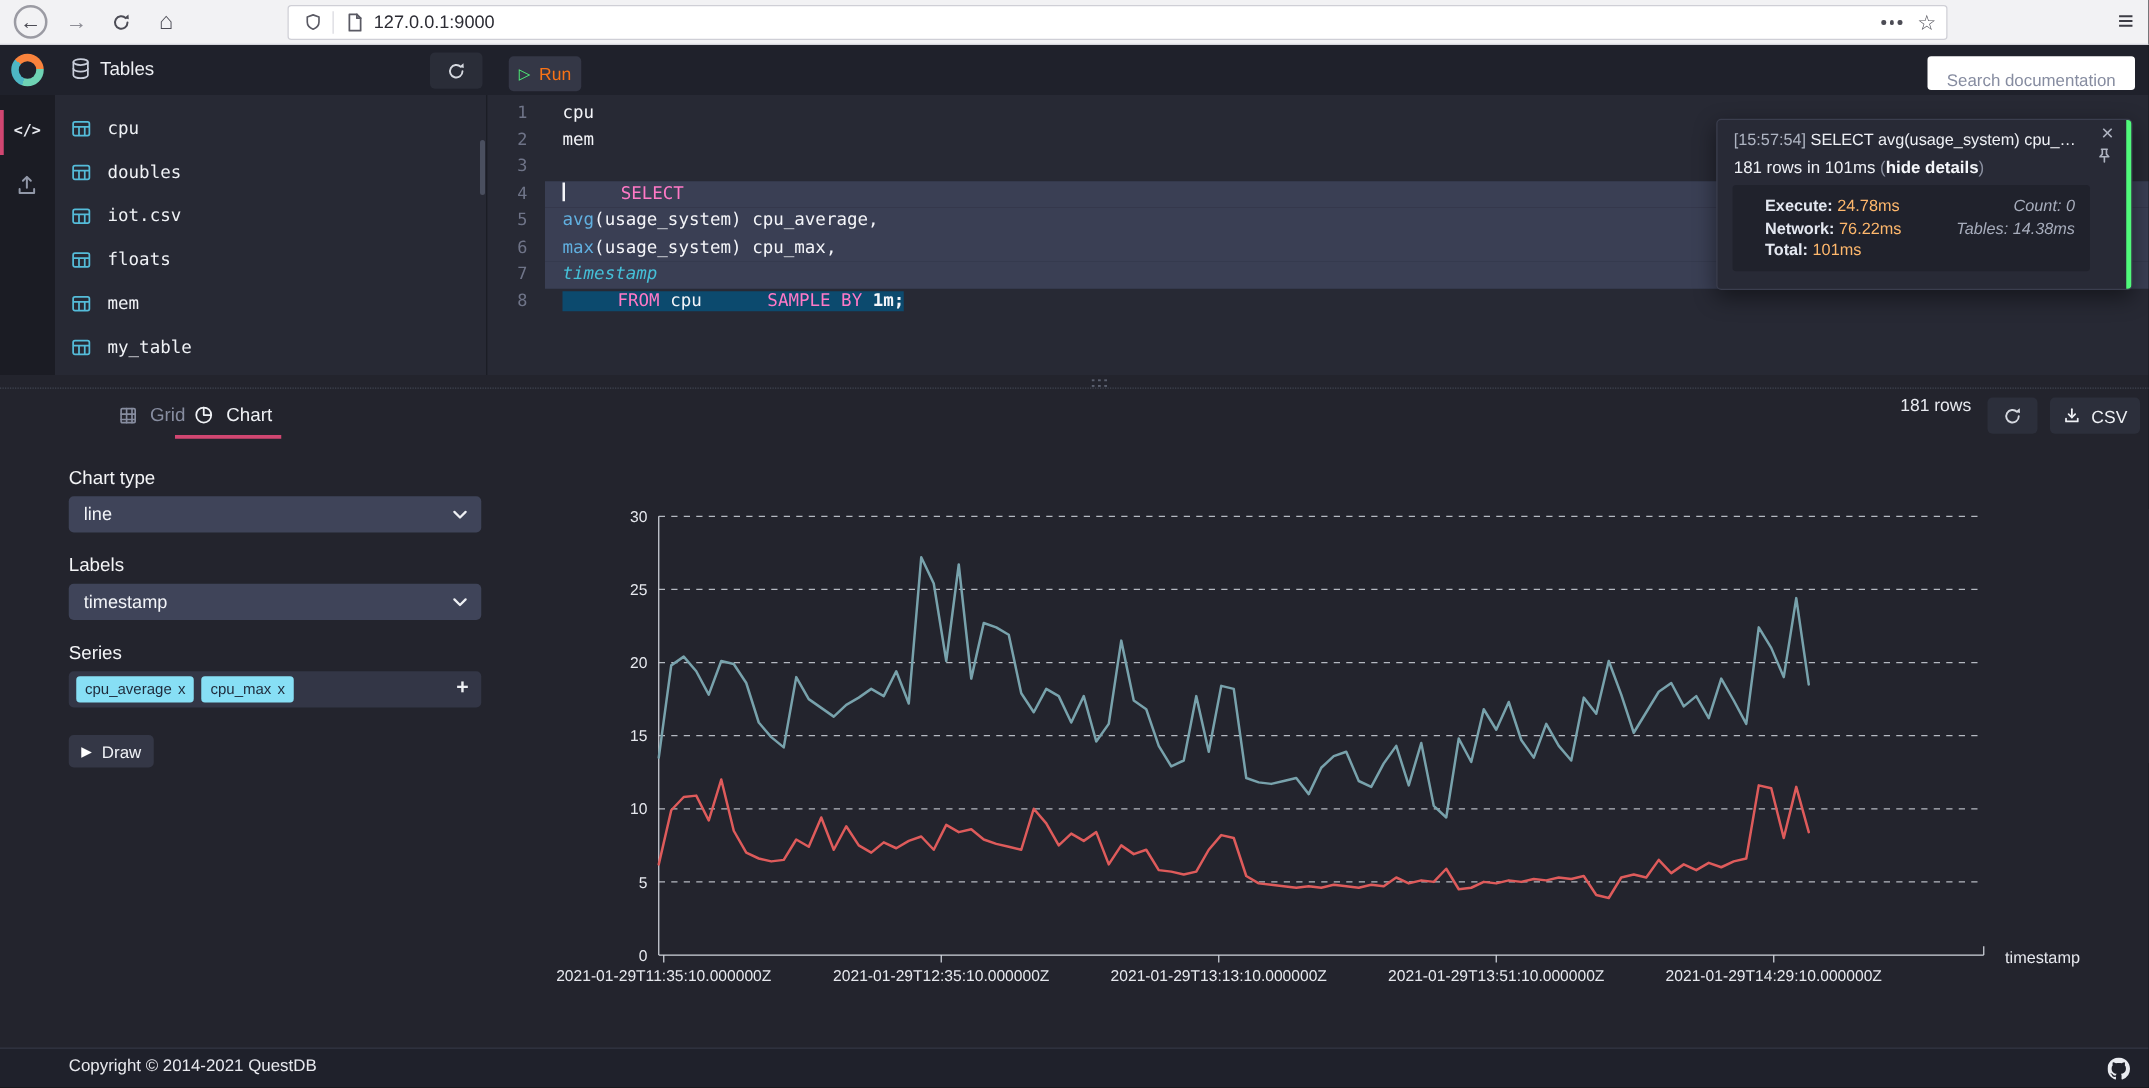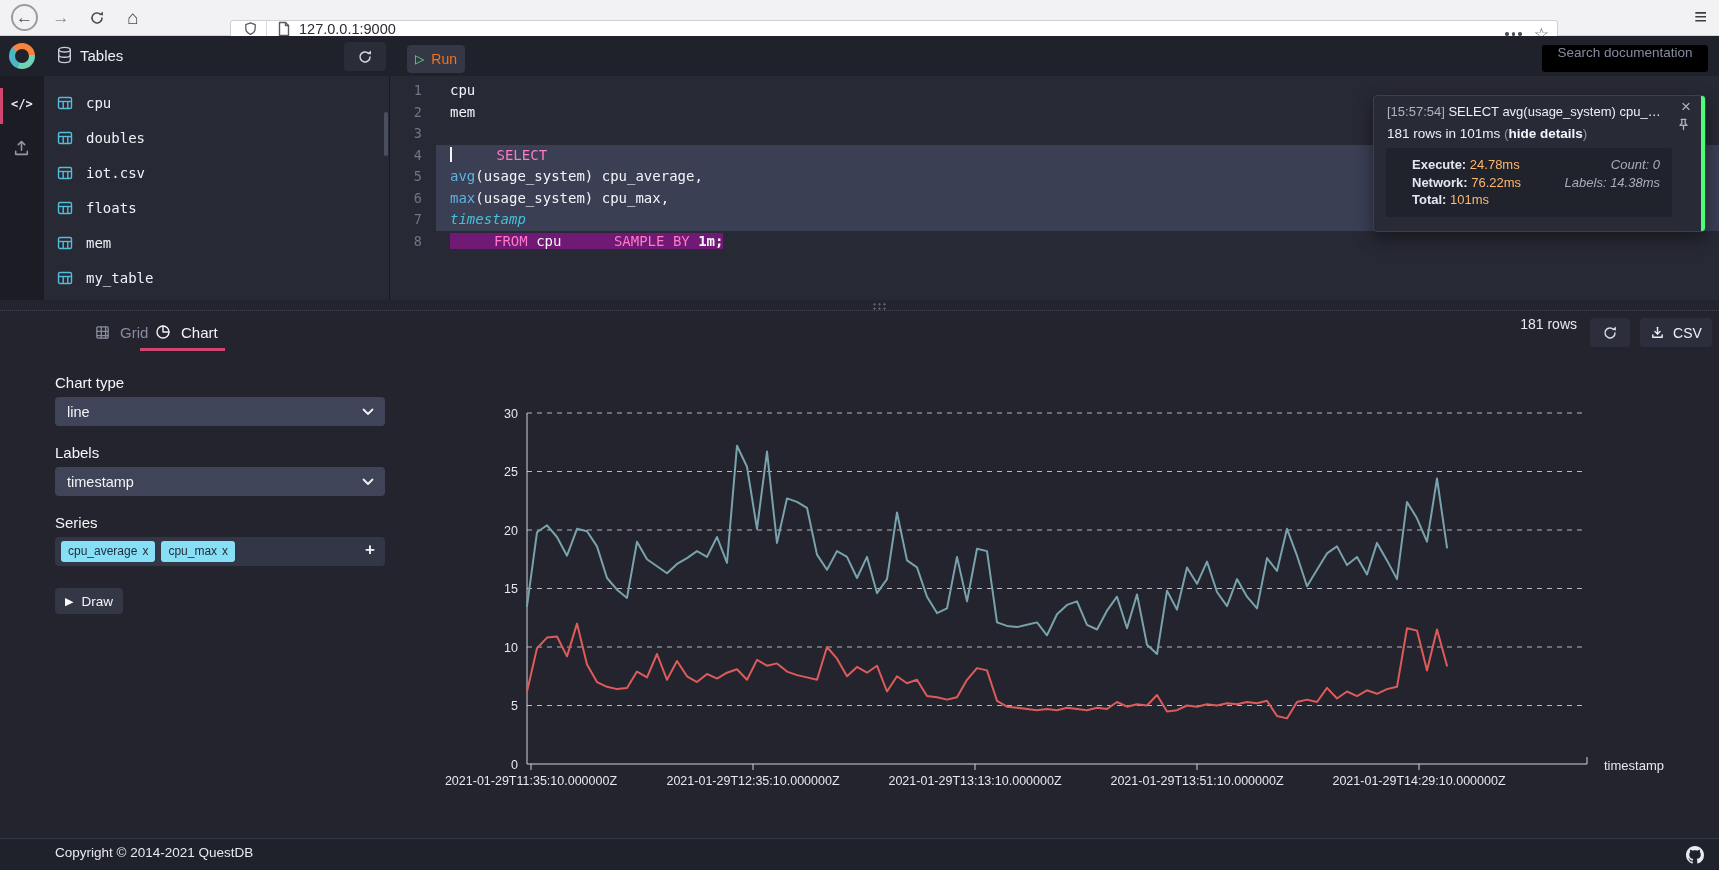--- a/index.html
+++ b/index.html
@@ -9,22 +9,22 @@
     background:#23242d; font-family:"Liberation Sans", sans-serif;
     -webkit-font-smoothing:antialiased;
   }
   .abs { position:absolute; }
 
   
   .browser-bar { left:0; top:0; width:1719px; height:36px; background:#f2f2f4; border-bottom:1px solid #d4d4da; }
   .nav-btn { position:absolute; top:3px; width:30px; height:30px; display:flex; align-items:center; justify-content:center;
              font-size:17px; color:#4c4c55; }
   .nav-btn.circled { border:2px solid #9b9ba3; border-radius:50%; width:27px; height:27px; top:4px; }
-  .url-bar { position:absolute; left:230px; top:20px; width:1328px; height:28px; background:#fff;
-             border:1px solid #cfcfd6; border-radius:3px; display:flex; align-items:flex-start; }
+  .url-bar { position:absolute; left:230px; top:4px; width:1328px; height:28px; background:#fff;
+             border:1px solid #cfcfd6; border-radius:3px; display:flex; align-items:center; }
   .url-text { font-size:14.5px; color:#2b2b33; margin-left:8px; }
   .url-div { width:1px; height:18px; background:#d9d9df; margin-left:8px; }
   .url-right { position:absolute; right:8px; top:0; height:26px; display:flex; align-items:center; gap:12px; color:#4c4c55; }
   .dots3 { display:inline-flex; gap:3px; }
   .dots3 i { width:3.5px; height:3.5px; border-radius:50%; background:#4c4c55; }
   .star { font-size:17px; color:#4c4c55; }
   .hamburger { position:absolute; right:12px; top:4px; font-size:22px; color:#3c3c44; }
 
   
   .app-top { left:0; top:36px; width:1719px; height:40px; background:#1f212b; }
@@ -32,22 +32,22 @@
           background:conic-gradient(from 200deg,#4db6c4 0 110deg,#f9833c 110deg 245deg,#6fd3b4 245deg 360deg); }
   .logo::after { content:''; position:absolute; inset:6px; border-radius:50%; background:#1f212b; }
   .tables-title { left:80px; top:47px; font-size:15px; color:#eef0f4; }
   .db-icon { left:56px; top:46px; }
   .icon-btn { background:#2a2d38; border-radius:4px; display:flex; align-items:center; justify-content:center; }
   .refresh-tables { left:344px; top:42px; width:42px; height:29px; }
   .run-btn { left:407px; top:45px; width:58px; height:28px; background:#343746; border-radius:4px;
              display:flex; align-items:center; justify-content:center; gap:7px; }
   .run-btn .tri { color:#50fa7b; font-size:12px; }
   .run-btn .lbl { color:#f97316; font-size:14px; }
-  .search-doc { left:1542px; top:45px; width:166px; height:27px; background:#000000; border-radius:3px;
-                display:flex; align-items:flex-start; justify-content:center; font-size:13.5px; color:#868ca0; }
+  .search-doc { left:1542px; top:45px; width:166px; height:27px; background:#ffffff; border-radius:3px;
+                display:flex; align-items:flex-end; justify-content:center; font-size:13.5px; color:#868ca0; }
 
   
   .rail { left:0; top:76px; width:44px; height:224px; background:#1b1c24; }
   .rail-active-bar { left:0; top:88px; width:3px; height:36px; background:#d14671; }
   .code-glyph { left:11px; top:97px; font-family:"DejaVu Sans Mono",monospace; font-size:12px; font-weight:bold; color:#e8eaf0; }
   .upload-icon { left:12px; top:138px; }
   .tables-panel { left:44px; top:76px; width:346px; height:224px; background:#272934; border-right:1px solid #191a21; }
   .trow { display:flex; align-items:center; height:35px; padding-left:13px; gap:13px; }
   .ticon { width:16px; height:16px; stroke:#55bcd9; fill:none; stroke-width:1.4; }
   .tname { font-family:"DejaVu Sans Mono",monospace; font-size:14px; color:#f0f2f6; }
@@ -55,21 +55,21 @@
   .panel-scrollbar { left:384px; top:112px; width:4px; height:44px; background:#4a4f5f; border-radius:2px; }
   .vgrip { left:391px; top:160px; width:9px; height:15px;
            background-image:radial-gradient(#5a5f6e 1.1px, transparent 1.2px); background-size:4.5px 5px; }
 
   .editor { left:390px; top:76px; width:1329px; height:224px; background:#272934; }
   #editor-lines { position:absolute; left:390px; top:80px; width:1329px; }
   .ed-line { display:flex; height:21.5px; font-family:"DejaVu Sans Mono",monospace; font-size:14px; }
   .ed-gutter { width:46px; text-align:right; padding-right:14px; color:#6f7488; font-size:13.5px; line-height:21.5px; }
   .ed-code { flex:1; line-height:21.5px; padding-left:14px; white-space:pre; }
   .ed-code.sel { background:#3a3f54; }
-  .sel-inline { background:#701a75; }
+  .sel-inline { background:#0c4a6e; }
   .tok-w  { color:#f4f5f9; }
   .tok-wb { color:#f4f5f9; font-weight:bold; }
   .tok-p  { color:#ff79c6;padding-left:44px; }
   .tok-c  { color:#61b0e0; }
   .tok-ci { color:#45c0d8; font-style:italic; }
   .caret { display:inline-block; width:1.5px; height:15px; background:#f4f5f9; vertical-align:-2px; margin-right:1px; }
 
   
   .notif { left:1373px; top:95px; width:333px; height:137px; background:#282a36; border:1px solid #3b3e4e;
            border-radius:4px; box-shadow:0 6px 18px rgba(0,0,0,.45); z-index:20; }
@@ -310,21 +310,21 @@
       <path d="M4.5 1.5h5M5.2 1.5v4.2L3.2 8h7.6L8.8 5.7V1.5"></path>
         <path d="M7 8v4.5"></path>
     </svg>
     <div class="notif-sub">
       <span>181 rows in 101ms </span><span class="notif-dim">(</span><b>hide details</b><span class="notif-dim">)</span>
     </div>
     <div class="notif-box">
       <div><span class="m-label">Execute:</span> <span class="m-val">24.78ms</span></div>
       <div class="m-right">Count: 0</div>
       <div><span class="m-label">Network:</span> <span class="m-val">76.22ms</span></div>
-      <div class="m-right">Labels: 14.38ms</div>
+      <div class="m-right">Tables: 14.38ms</div>
       <div><span class="m-label">Total:</span> <span class="m-val">101ms</span></div>
       <div class="m-right"></div>
     </div>
   </div>
 
   <div class="abs results"></div>
   <div class="abs hgrip"></div>
   <div class="abs dotsep"></div>
 
   <div class="tab tab-grid">

